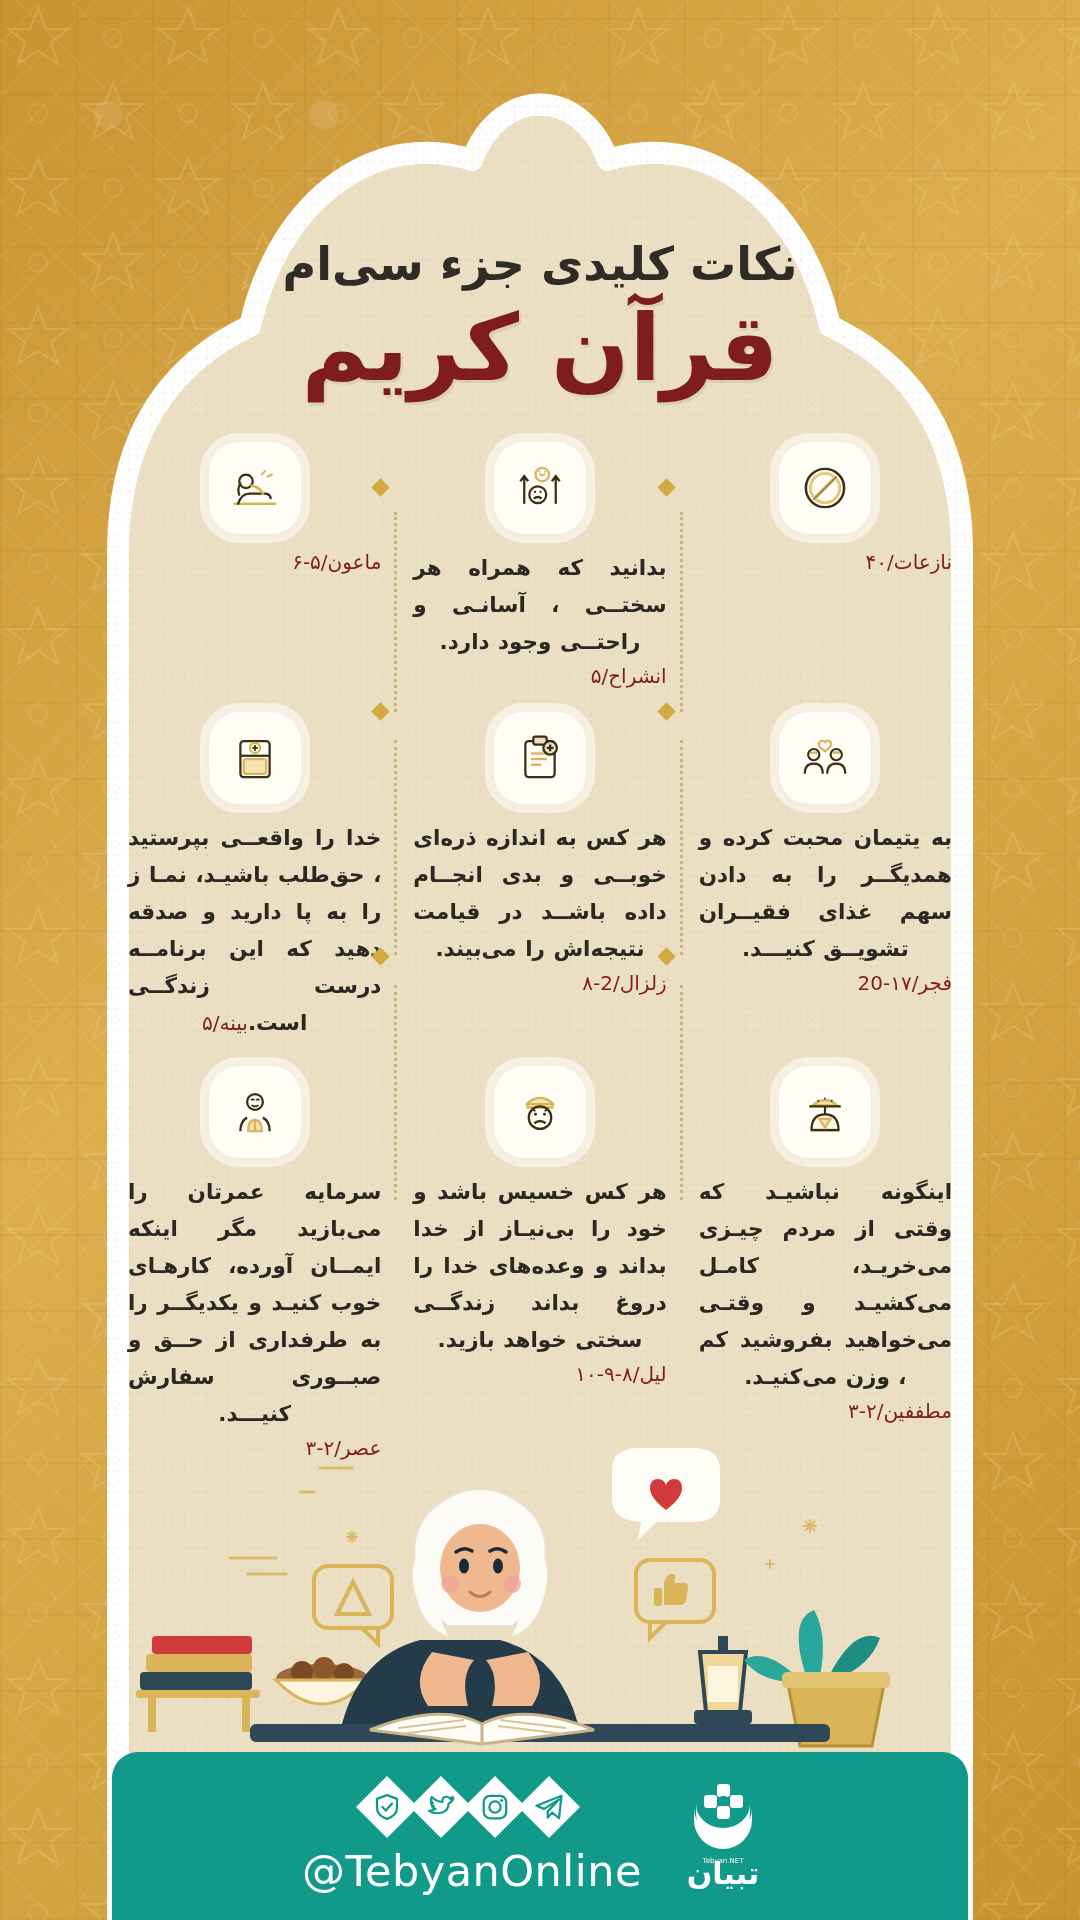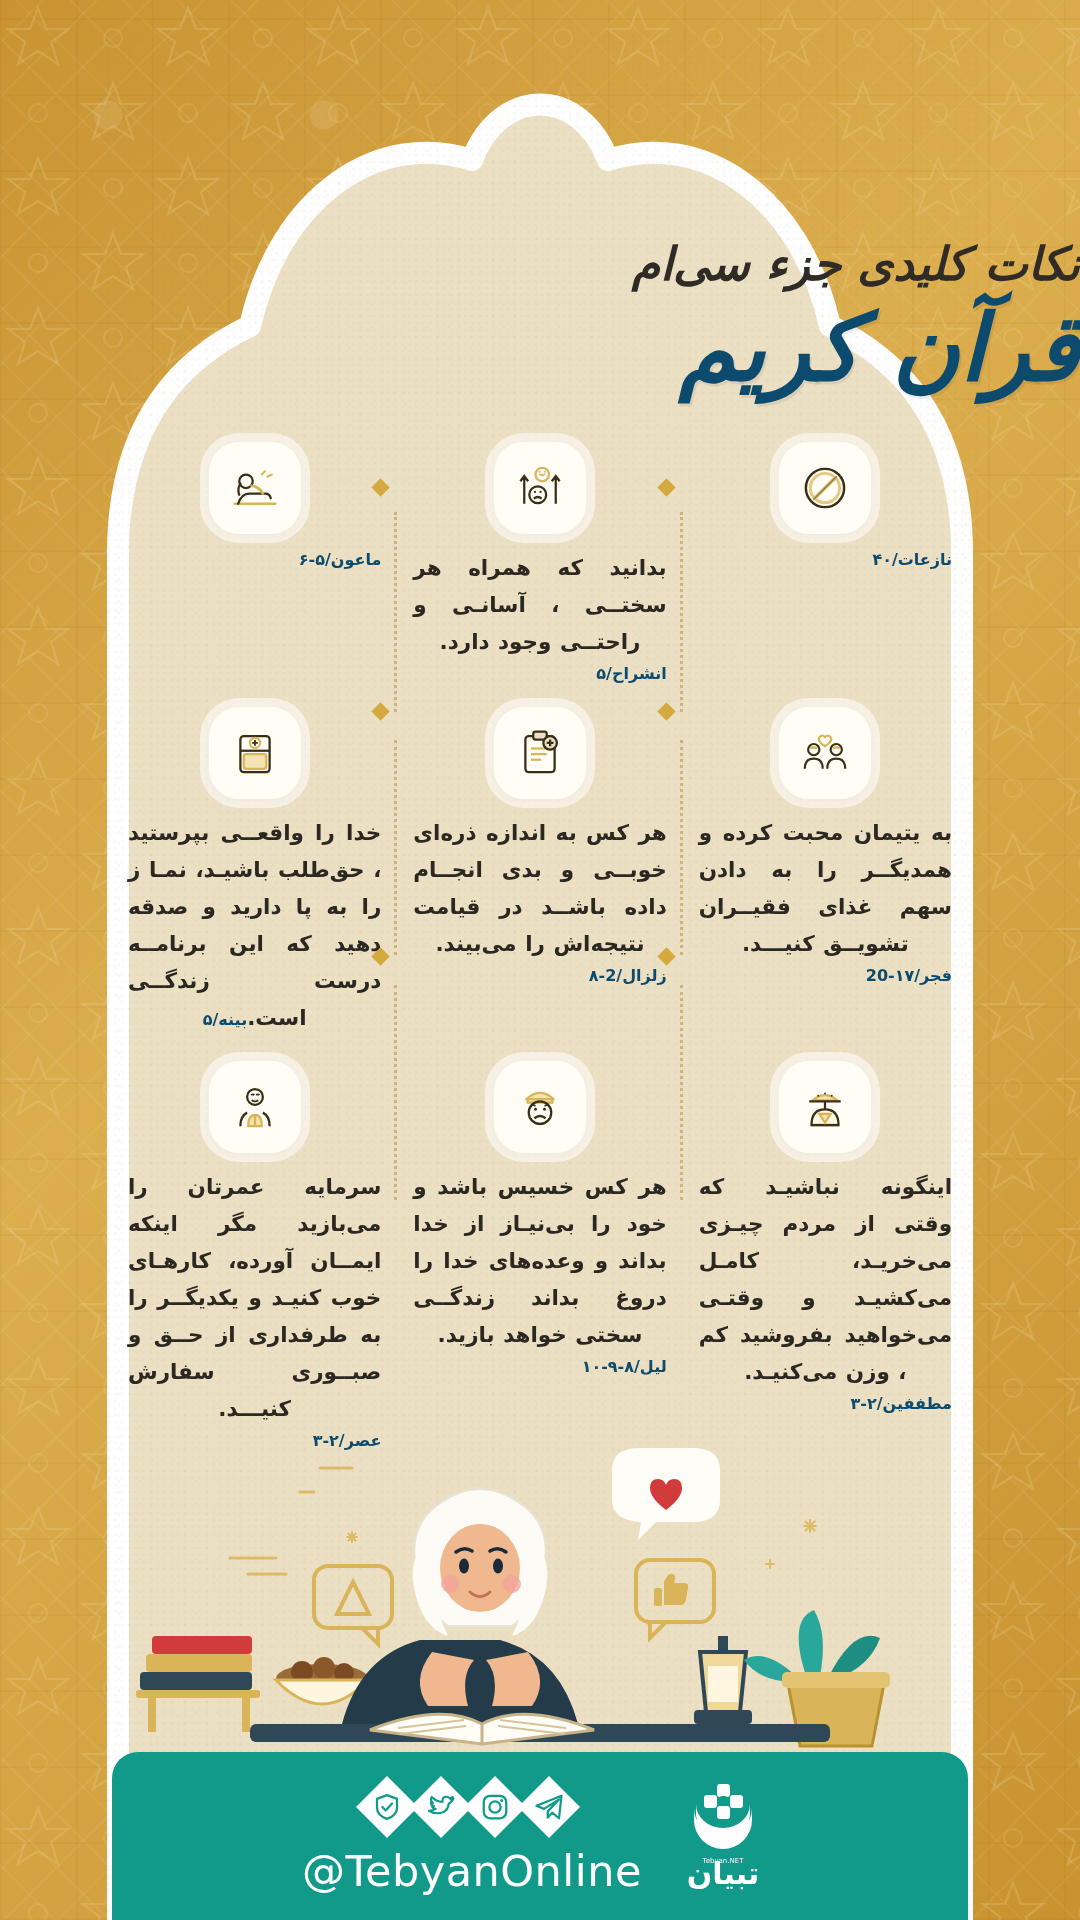--- a/index.html
+++ b/index.html
@@ -39,27 +39,27 @@
   .panel-texture{
     position:absolute; left:0; right:0; top:0; bottom:0;
     pointer-events:none;
     background-image:
       radial-gradient(circle at 20% 30%, rgba(160,130,80,.05) 0 1px, transparent 2px),
       radial-gradient(circle at 70% 60%, rgba(160,130,80,.05) 0 1px, transparent 2px);
     background-size:7px 7px, 11px 11px;
   }
 
   
-  .titles{ position:absolute; top:236px; left:0; right:0; text-align:right; z-index:6;font-style:italic; }
+  .titles{ position:absolute; top:236px; left:0; right:0; text-align:center; z-index:6; }
   .title-small{
     font-size:46px; font-weight:bold; color:#2f2b26;
     letter-spacing:-1px; line-height:1.25; direction:rtl;
   }
   .title-big{
-    font-size:92px; font-weight:bold; color:#0c4a6e;
+    font-size:92px; font-weight:bold; color:#7f1d1d;
     line-height:1.1; margin-top:4px; direction:rtl;
     text-shadow:2px 3px 0 rgba(0,0,0,.07);
   }
 
   
   .grid{
     position:absolute; z-index:6;
     top:436px; left:112px; width:856px;
     display:grid;
     grid-template-columns:repeat(3,1fr);
@@ -74,21 +74,21 @@
     display:flex; align-items:center; justify-content:center;
   }
   .card-icon svg{ width:54px; height:54px; display:block; }
   .card-text{
     font-size:21.5px; line-height:1.72; color:#2b2822;
     text-align:justify; text-align-last:center; direction:rtl;
     font-weight:bold; letter-spacing:-.2px;
     word-spacing:1px;
   }
   .card-ref{
-    display:block; margin-top:3px; color:#0c4a6e; font-weight:bold; font-size:16px;
+    display:block; margin-top:3px; color:#7f1d1d; font-weight:normal; font-size:20px;
   }
   .card-ref.inline{ display:inline; margin:0; }
 
   
   .vdiv{
     position:absolute; z-index:5; top:0; width:0;
     border-left:3px dotted #cdb47e;
   }
   
   .diamond{

